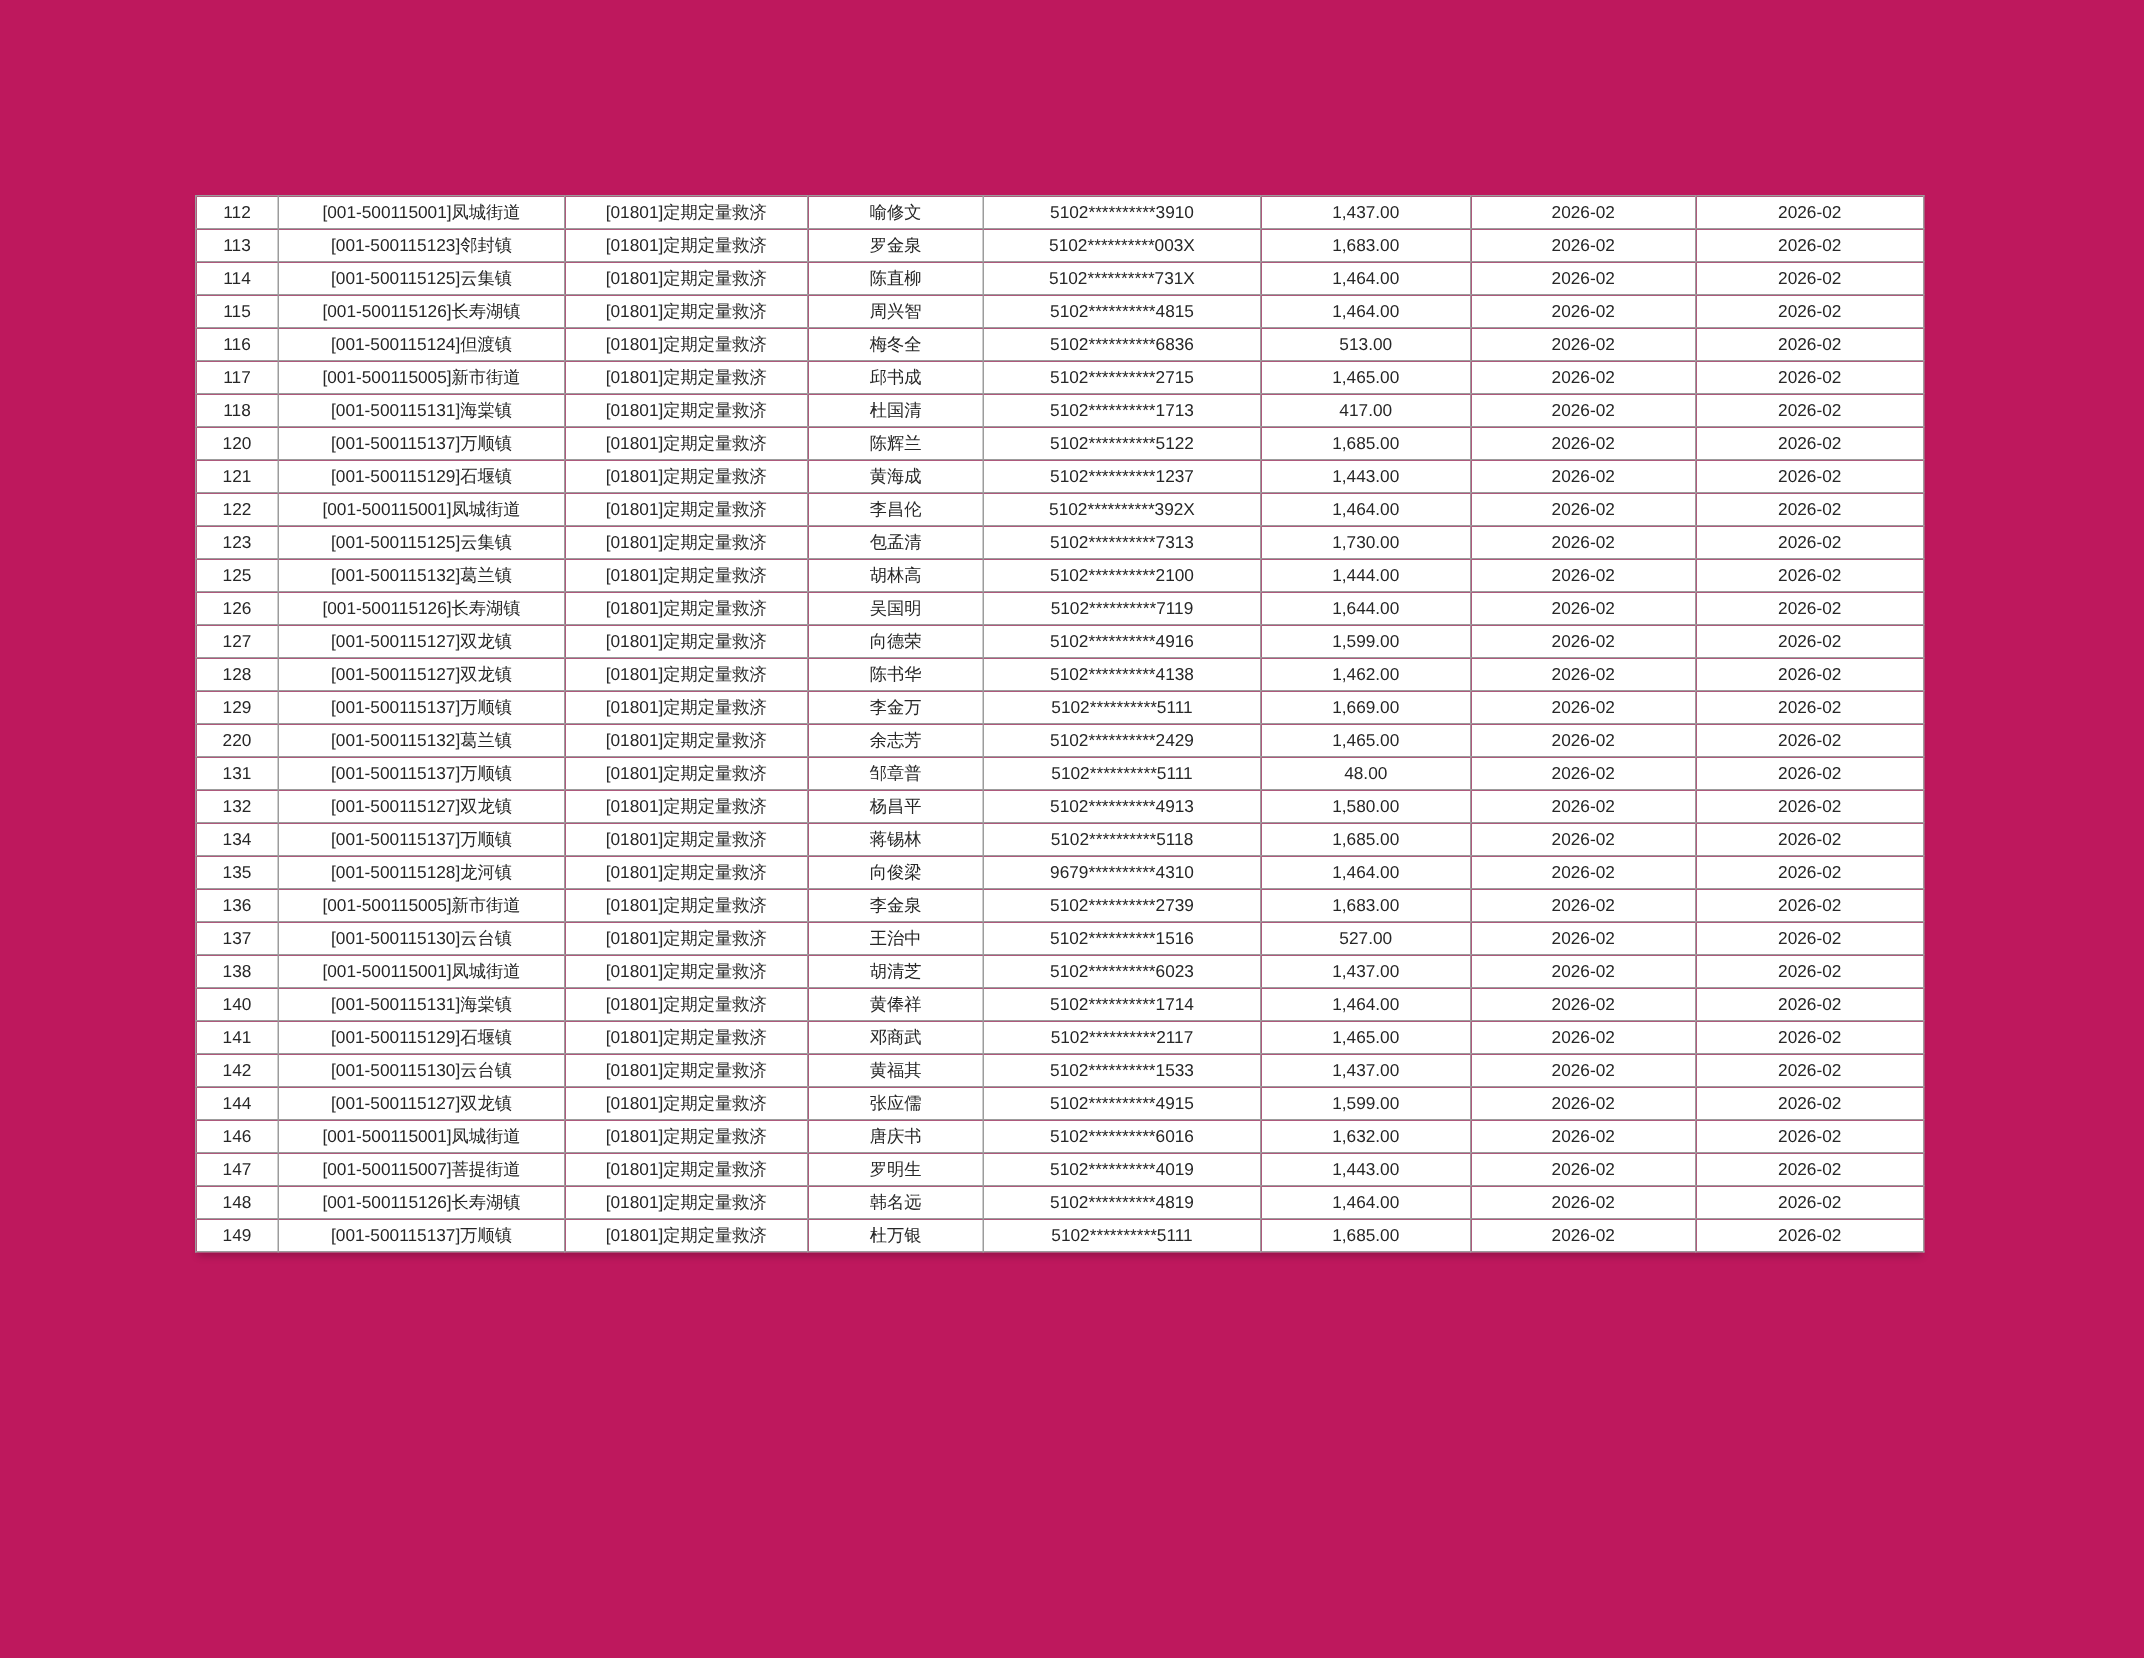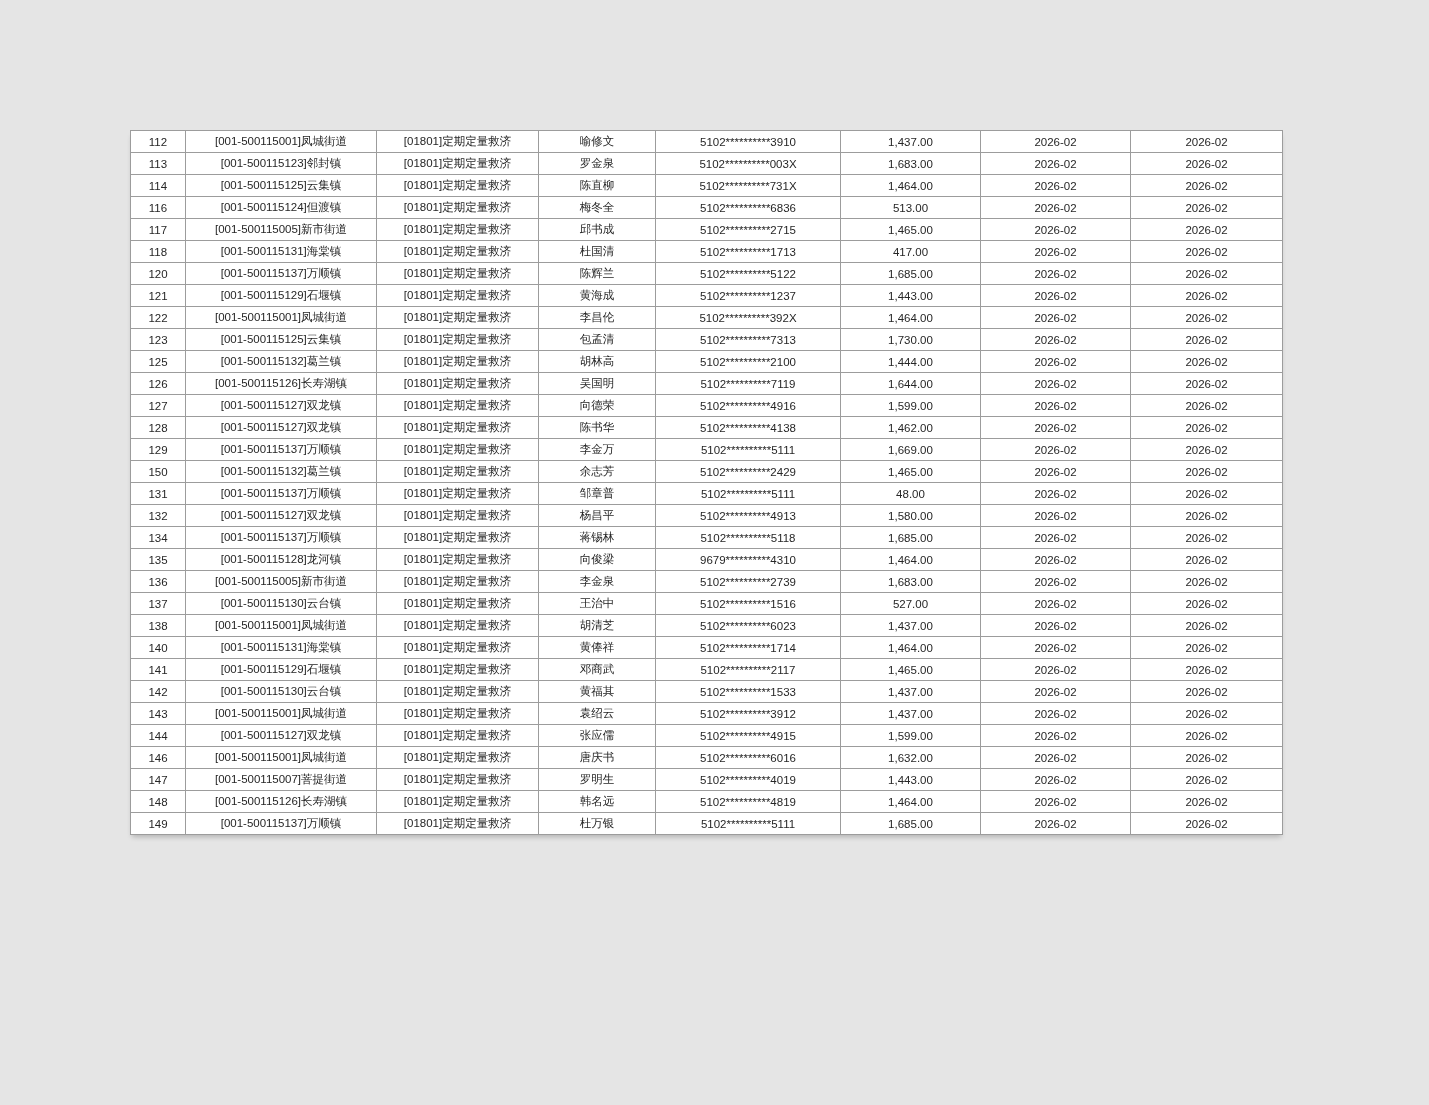--- a/index.html
+++ b/index.html
@@ -4,21 +4,21 @@
 <style>
   html, body {
     margin: 0;
     padding: 0;
     background: #ffffff;
   }
   .page {
     position: relative;
     width: 1429px;
     height: 1105px;
-    background: #e5e5e5;
+    background: #be185d;
     font-family: "Liberation Sans", "DejaVu Sans", sans-serif;
     overflow: hidden;
   }
   table.data-table {
     position: absolute;
     left: 130px;
     top: 130px;
     border-collapse: collapse;
     table-layout: fixed;
     width: 1152px;
@@ -77,20 +77,30 @@
           <td>114</td>
           <td>[001-500115125]云集镇</td>
           <td>[01801]定期定量救济</td>
           <td>陈直柳</td>
           <td>5102**********731X</td>
           <td>1,464.00</td>
           <td>2026-02</td>
           <td>2026-02</td>
         </tr>
         <tr>
+          <td>115</td>
+          <td>[001-500115126]长寿湖镇</td>
+          <td>[01801]定期定量救济</td>
+          <td>周兴智</td>
+          <td>5102**********4815</td>
+          <td>1,464.00</td>
+          <td>2026-02</td>
+          <td>2026-02</td>
+        </tr>
+        <tr>
           <td>116</td>
           <td>[001-500115124]但渡镇</td>
           <td>[01801]定期定量救济</td>
           <td>梅冬全</td>
           <td>5102**********6836</td>
           <td>513.00</td>
           <td>2026-02</td>
           <td>2026-02</td>
         </tr>
         <tr>
@@ -197,21 +207,21 @@
           <td>129</td>
           <td>[001-500115137]万顺镇</td>
           <td>[01801]定期定量救济</td>
           <td>李金万</td>
           <td>5102**********5111</td>
           <td>1,669.00</td>
           <td>2026-02</td>
           <td>2026-02</td>
         </tr>
         <tr>
-          <td>150</td>
+          <td>220</td>
           <td>[001-500115132]葛兰镇</td>
           <td>[01801]定期定量救济</td>
           <td>余志芳</td>
           <td>5102**********2429</td>
           <td>1,465.00</td>
           <td>2026-02</td>
           <td>2026-02</td>
         </tr>
         <tr>
           <td>131</td>
@@ -302,30 +312,20 @@
           <td>1,465.00</td>
           <td>2026-02</td>
           <td>2026-02</td>
         </tr>
         <tr>
           <td>142</td>
           <td>[001-500115130]云台镇</td>
           <td>[01801]定期定量救济</td>
           <td>黄福其</td>
           <td>5102**********1533</td>
-          <td>1,437.00</td>
-          <td>2026-02</td>
-          <td>2026-02</td>
-        </tr>
-        <tr>
-          <td>143</td>
-          <td>[001-500115001]凤城街道</td>
-          <td>[01801]定期定量救济</td>
-          <td>袁绍云</td>
-          <td>5102**********3912</td>
           <td>1,437.00</td>
           <td>2026-02</td>
           <td>2026-02</td>
         </tr>
         <tr>
           <td>144</td>
           <td>[001-500115127]双龙镇</td>
           <td>[01801]定期定量救济</td>
           <td>张应儒</td>
           <td>5102**********4915</td>

